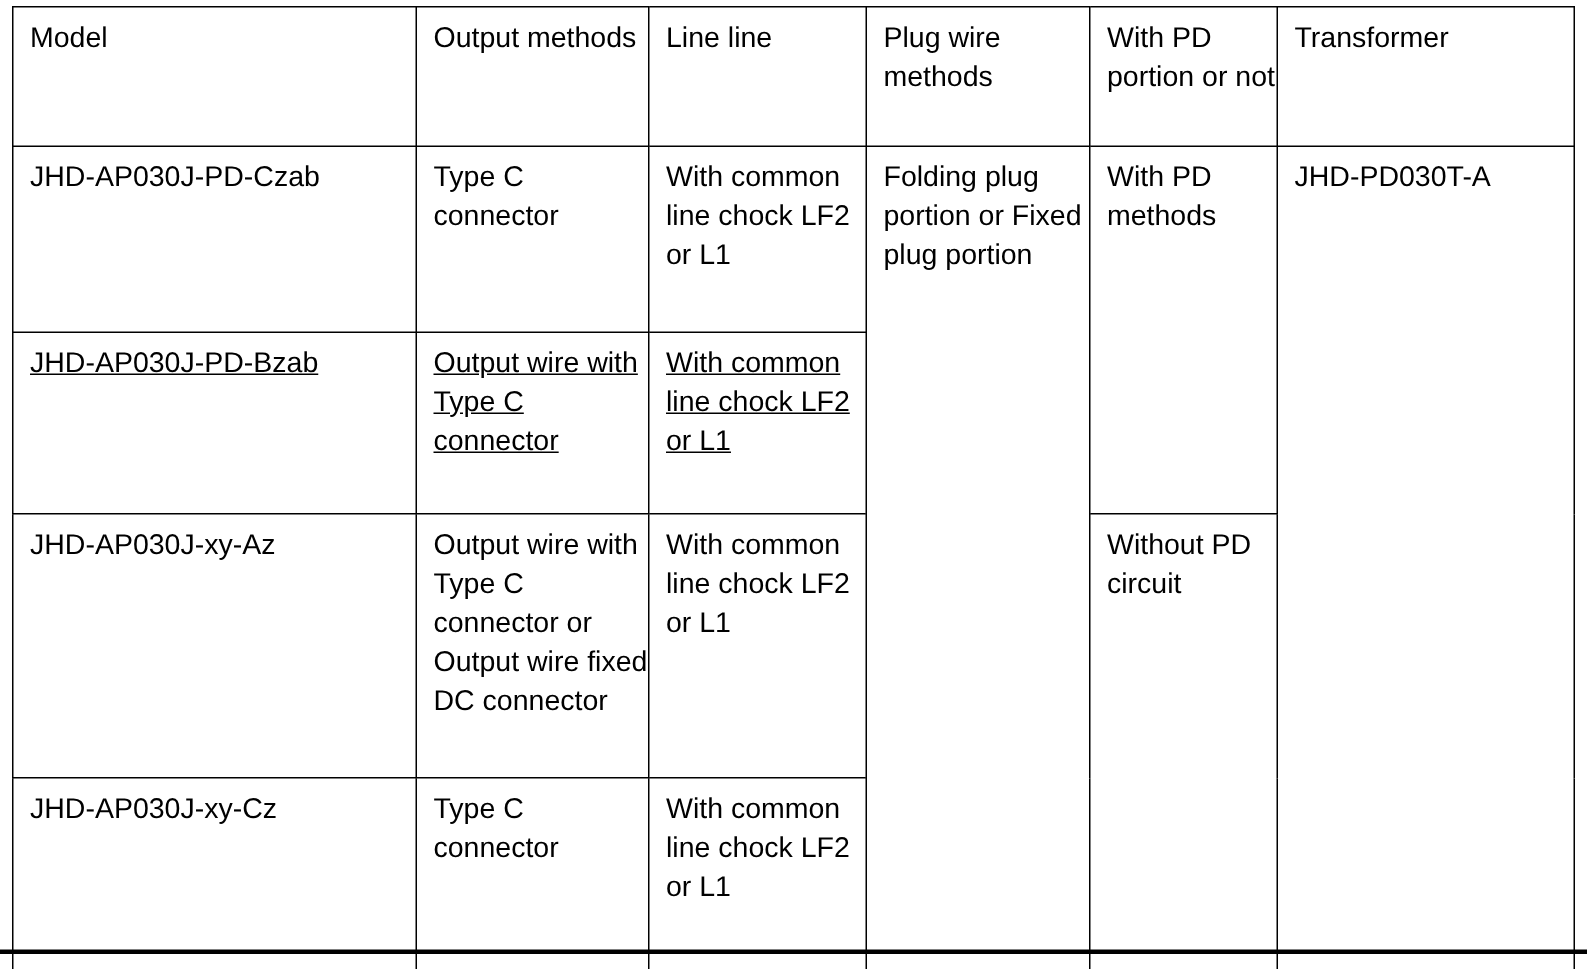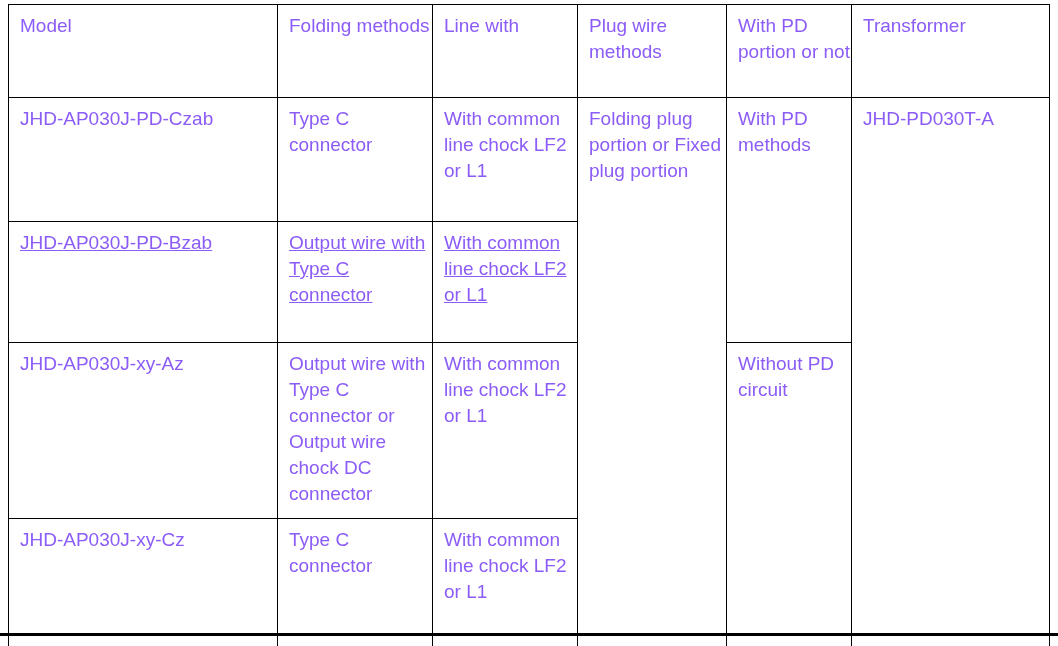--- a/index.html
+++ b/index.html
@@ -41,21 +41,21 @@
   table.spec-table td,
   table.spec-table th {
     border: 1px solid #000000;
     vertical-align: top;
     text-align: left;
     font-weight: normal;
     font-size: 19px;
     line-height: 26px;
     padding: 8px 0 10px 11px;
     background: #ffffff;
-    color: #8b5cf6;
+    color: #000000;
     word-wrap: break-word;
   }
 
   
   .col-model        { width: 269px; }
   .col-output       { width: 155px; }
   .col-chock        { width: 145px; }
   .col-plug         { width: 149px; }
   .col-pd           { width: 125px; }
   .col-transformer  { width: 198px; }
@@ -91,22 +91,22 @@
         <col class="col-output">
         <col class="col-chock">
         <col class="col-plug">
         <col class="col-pd">
         <col class="col-transformer">
       </colgroup>
 
       <thead>
         <tr class="header-row">
           <td>Model</td>
-          <td>Folding methods</td>
-          <td>Line with</td>
+          <td>Output methods</td>
+          <td>Line line</td>
           <td>Plug wire methods</td>
           <td>With PD portion or not</td>
           <td>Transformer</td>
         </tr>
       </thead>
 
       <tbody>
 
         <tr class="row-0">
           <td>JHD-AP030J-PD-Czab</td>
@@ -118,21 +118,21 @@
         </tr>
 
         <tr class="row-1">
           <td>JHD-AP030J-PD-Bzab</td>
           <td>Output wire with Type C connector</td>
           <td>With common line chock LF2 or L1</td>
         </tr>
 
         <tr class="row-2">
           <td>JHD-AP030J-xy-Az</td>
-          <td>Output wire with Type C connector or Output wire chock DC connector</td>
+          <td>Output wire with Type C connector or Output wire fixed DC connector</td>
           <td>With common line chock LF2 or L1</td>
           <td rowspan="2">Without PD circuit</td>
         </tr>
 
         <tr class="row-3">
           <td>JHD-AP030J-xy-Cz</td>
           <td>Type C connector</td>
           <td>With common line chock LF2 or L1</td>
         </tr>
 

